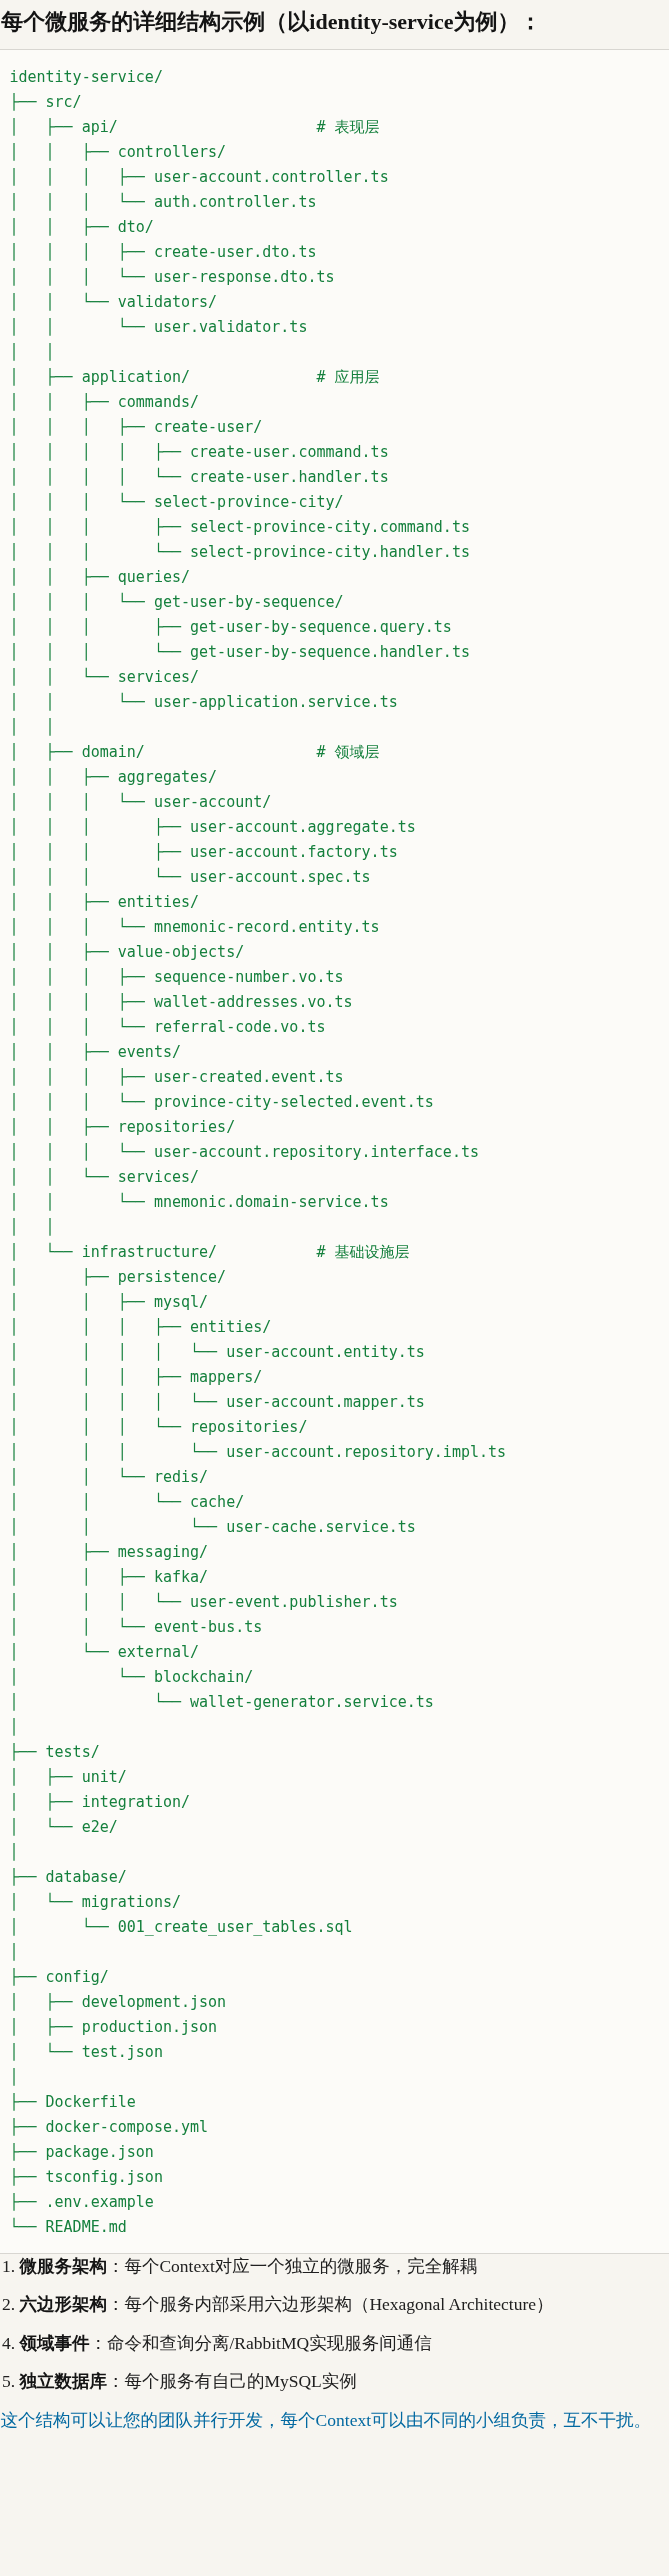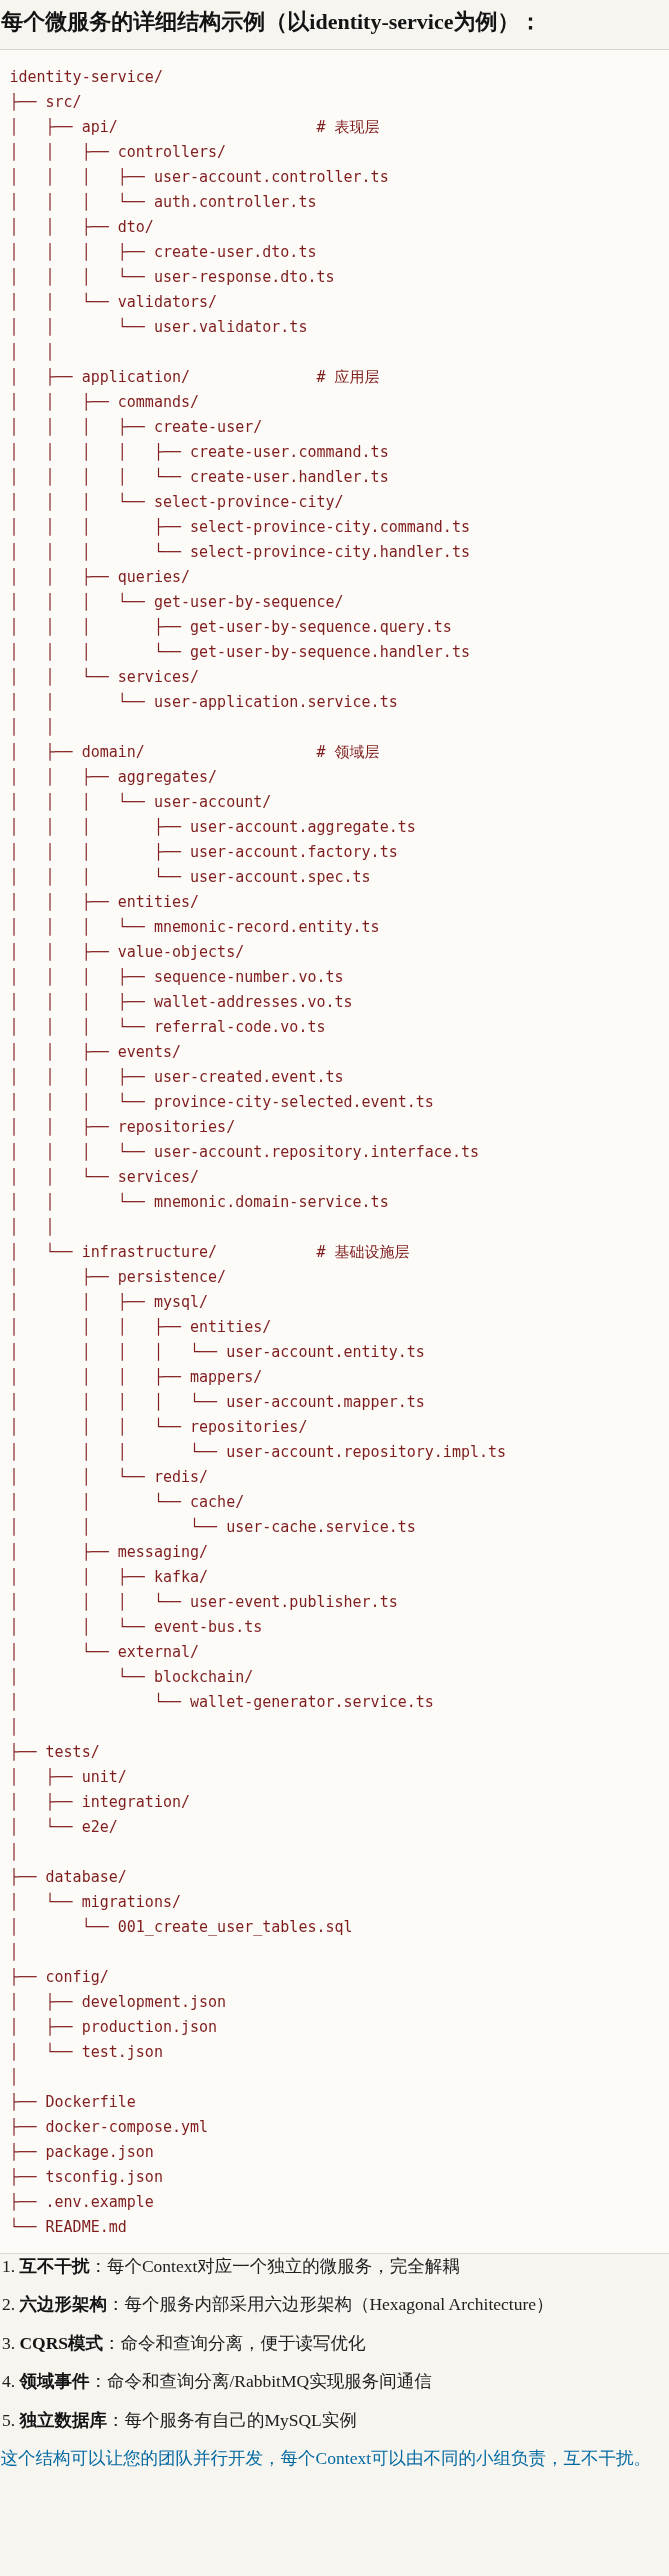--- a/index.html
+++ b/index.html
@@ -24,21 +24,21 @@
   }
   .tree-block {
     margin: 0;
     background: #fcfbf8;
     border-top: 1.3px solid #d8d6d1;
     border-bottom: 1.3px solid #d8d6d1;
     padding: 15.6px 9.4px 12.5px 9.4px;
     font-family: "DejaVu Sans Mono", "Liberation Mono", monospace;
     font-size: 15px;
     line-height: 25px;
-    color: #7f1d1d;
+    color: #15803d;
     white-space: pre;
     font-variant-ligatures: none;
     overflow: hidden;
   }
   .notes-heading {
     font-size: 21px;
     line-height: 27.5px;
     font-weight: bold;
     color: #141414;
     margin: 16.3px 0 24px 1.3px;
@@ -159,23 +159,22 @@
 │
 ├── Dockerfile
 ├── docker-compose.yml
 ├── package.json
 ├── tsconfig.json
 ├── .env.example
 └── README.md</pre>
 
 
   <ol class="notes-list">
-    <li class="note-item"><span class="note-num">1.</span><span class="note-term">互不干扰</span><span>：每个Context对应一个独立的微服务，完全解耦</span></li>
+    <li class="note-item"><span class="note-num">1.</span><span class="note-term">微服务架构</span><span>：每个Context对应一个独立的微服务，完全解耦</span></li>
     <li class="note-item"><span class="note-num">2.</span><span class="note-term">六边形架构</span><span>：每个服务内部采用六边形架构（Hexagonal Architecture）</span></li>
-    <li class="note-item"><span class="note-num">3.</span><span class="note-term">CQRS模式</span><span>：命令和查询分离，便于读写优化</span></li>
     <li class="note-item"><span class="note-num">4.</span><span class="note-term">领域事件</span><span>：命令和查询分离/RabbitMQ实现服务间通信</span></li>
     <li class="note-item"><span class="note-num">5.</span><span class="note-term">独立数据库</span><span>：每个服务有自己的MySQL实例</span></li>
   </ol>
 
   <p class="closing-paragraph">这个结构可以让您的团队并行开发，每个Context可以由不同的小组负责，互不干扰。</p>
 
 </div>
 
 
 </body></html>

